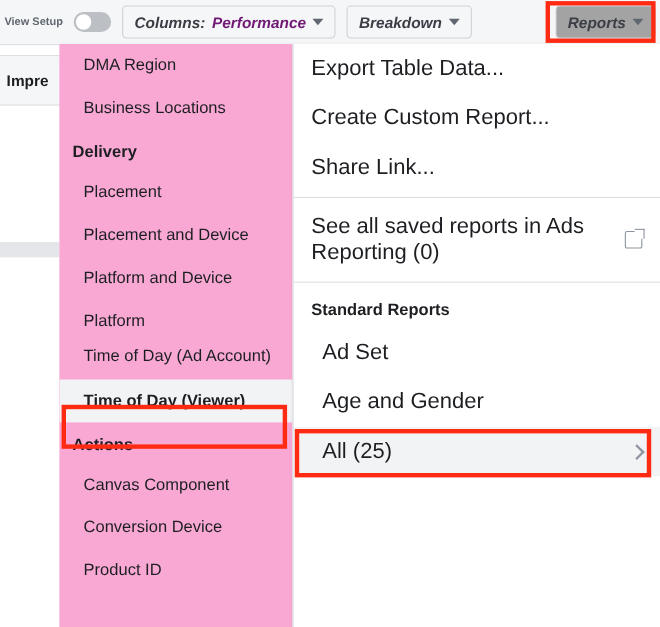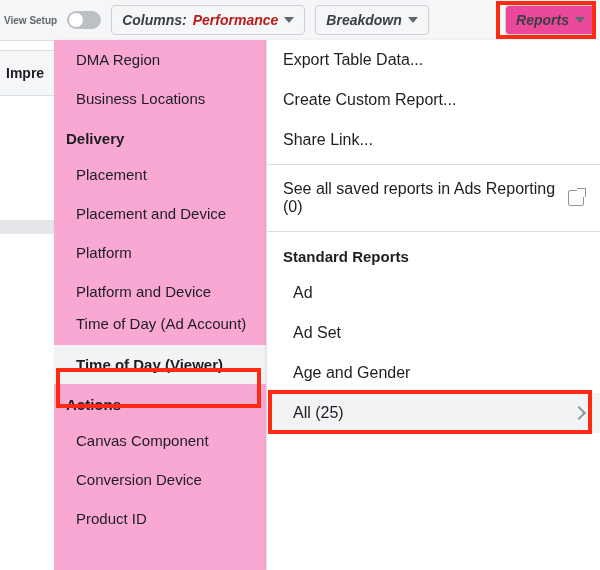--- a/index.html
+++ b/index.html
@@ -52,30 +52,30 @@
     border: 1px solid #cfd1d5;
     border-radius: 4px;
     color: #3b3f45;
     font-weight: 600;
     cursor: pointer;
     gap: 6px;
     white-space: nowrap;
     font-style: italic;
   }
   .tool-btn.active {
-    background: #ec4899;
+    background: #a3a3a3;
   }
   .caret {
     width: 0; height: 0;
     border-left: 5px solid transparent;
     border-right: 5px solid transparent;
     border-top: 6px solid #606770;
   }
   .tool-btn .lead { color:#3b3f45; }
-  .tool-btn .sub  { color:#b91c1c; font-weight:700; }
+  .tool-btn .sub  { color:#701a75; font-weight:700; }
 
   
   .hl {
     position: absolute;
     border: 4px solid #ff2a12;
     box-sizing: border-box;
     pointer-events: none;
     z-index: 30;
   }
   .hl-reports { top: 1px; right: 4px; width: 100px; height: 38px; }
@@ -147,21 +147,21 @@
     right: 0;
     bottom: 0;
     background: #fff;
     border-left: 1px solid #dcdfe3;
     box-shadow: -1px 0 4px rgba(0,0,0,.05);
     z-index: 10;
     overflow: hidden;
   }
   .dr-item {
     padding: 11px 16px 11px 16px;
-    font-size: 16px;
+    font-size: 20px;
     cursor: pointer;
     display: flex;
     align-items: center;
     justify-content: space-between;
   }
   .dr-indent { padding-left: 26px; }
   .dr-sep {
     height: 1px;
     background: #dcdfe3;
     margin: 4px 0;
@@ -229,42 +229,41 @@
   <span>Impre</span>
 </div>
 <div class="greybar"></div>
 
 <div class="dropdown-left" id="dropdown-left">
     <div class="dl-item">DMA Region</div>
     <div class="dl-item">Business Locations</div>
     <div class="dl-header">Delivery</div>
     <div class="dl-item">Placement</div>
     <div class="dl-item">Placement and Device</div>
+    <div class="dl-item">Platform and Device</div>
     <div class="dl-item">Platform</div>
-    <div class="dl-item">Platform and Device</div>
     <div class="dl-item tight">Time of Day (Ad Account)</div>
     <div class="dl-item selected">Time of Day (Viewer)</div>
     <div class="dl-header">Actions</div>
     <div class="dl-item">Canvas Component</div>
     <div class="dl-item">Conversion Device</div>
     <div class="dl-item">Product ID</div>
   </div>
 
 <div class="dropdown-right" id="dropdown-right">
     <div class="dr-item">Export Table Data...</div>
     <div class="dr-item">Create Custom Report...</div>
     <div class="dr-item">Share Link...</div>
     <div class="dr-sep"></div>
     <div class="dr-item">
       <span>See all saved reports in Ads Reporting (0)</span>
       <span class="ext-icon"></span>
     </div>
     <div class="dr-sep"></div>
     <div class="dr-header">Standard Reports</div>
-    <div class="dr-item dr-indent">Ad</div>
     <div class="dr-item dr-indent">Ad Set</div>
     <div class="dr-item dr-indent">Age and Gender</div>
     <div class="dr-item dr-indent selected">
       <span>All (25)</span>
       <span class="chevron"></span>
     </div>
   </div>
 
 <div class="hl hl-reports"></div>
 <div class="hl hl-tod"></div>

